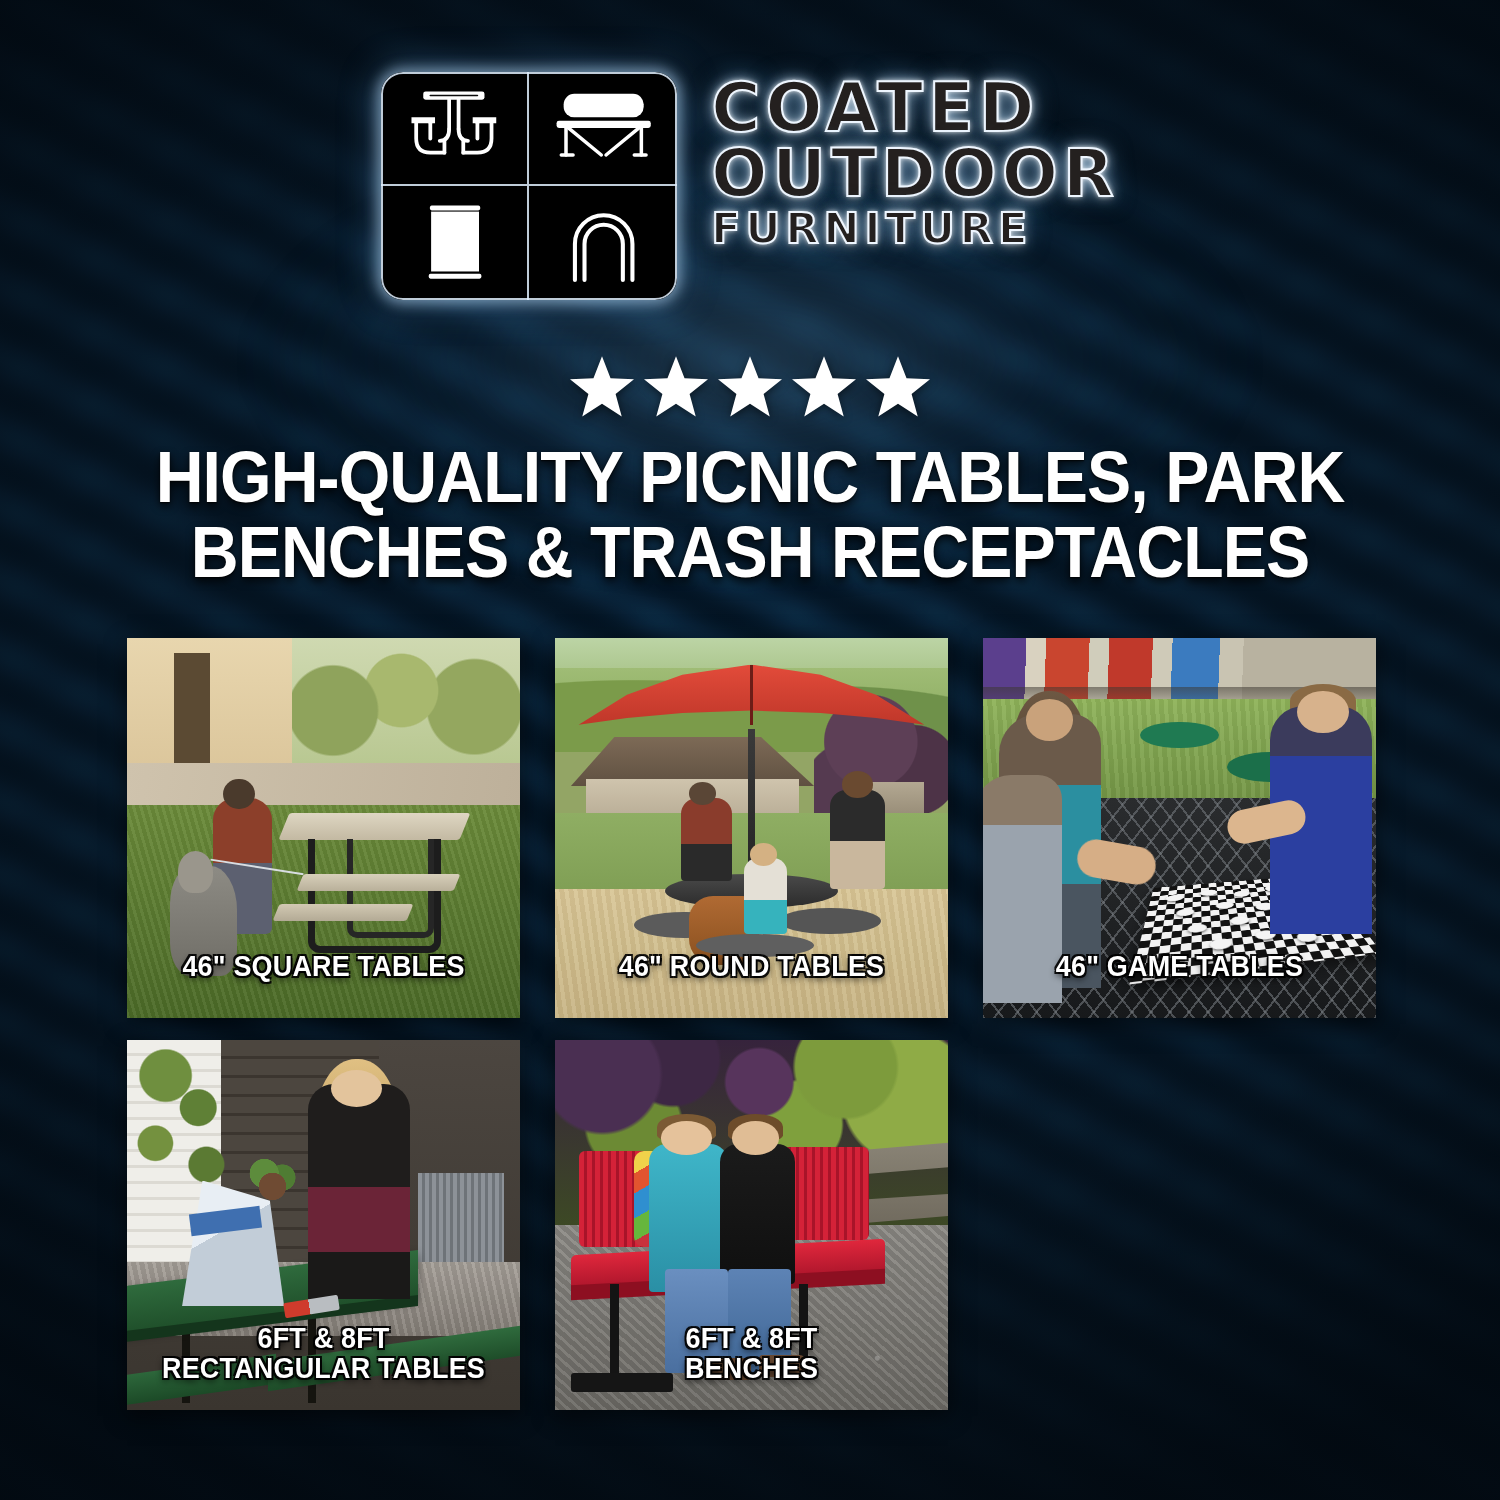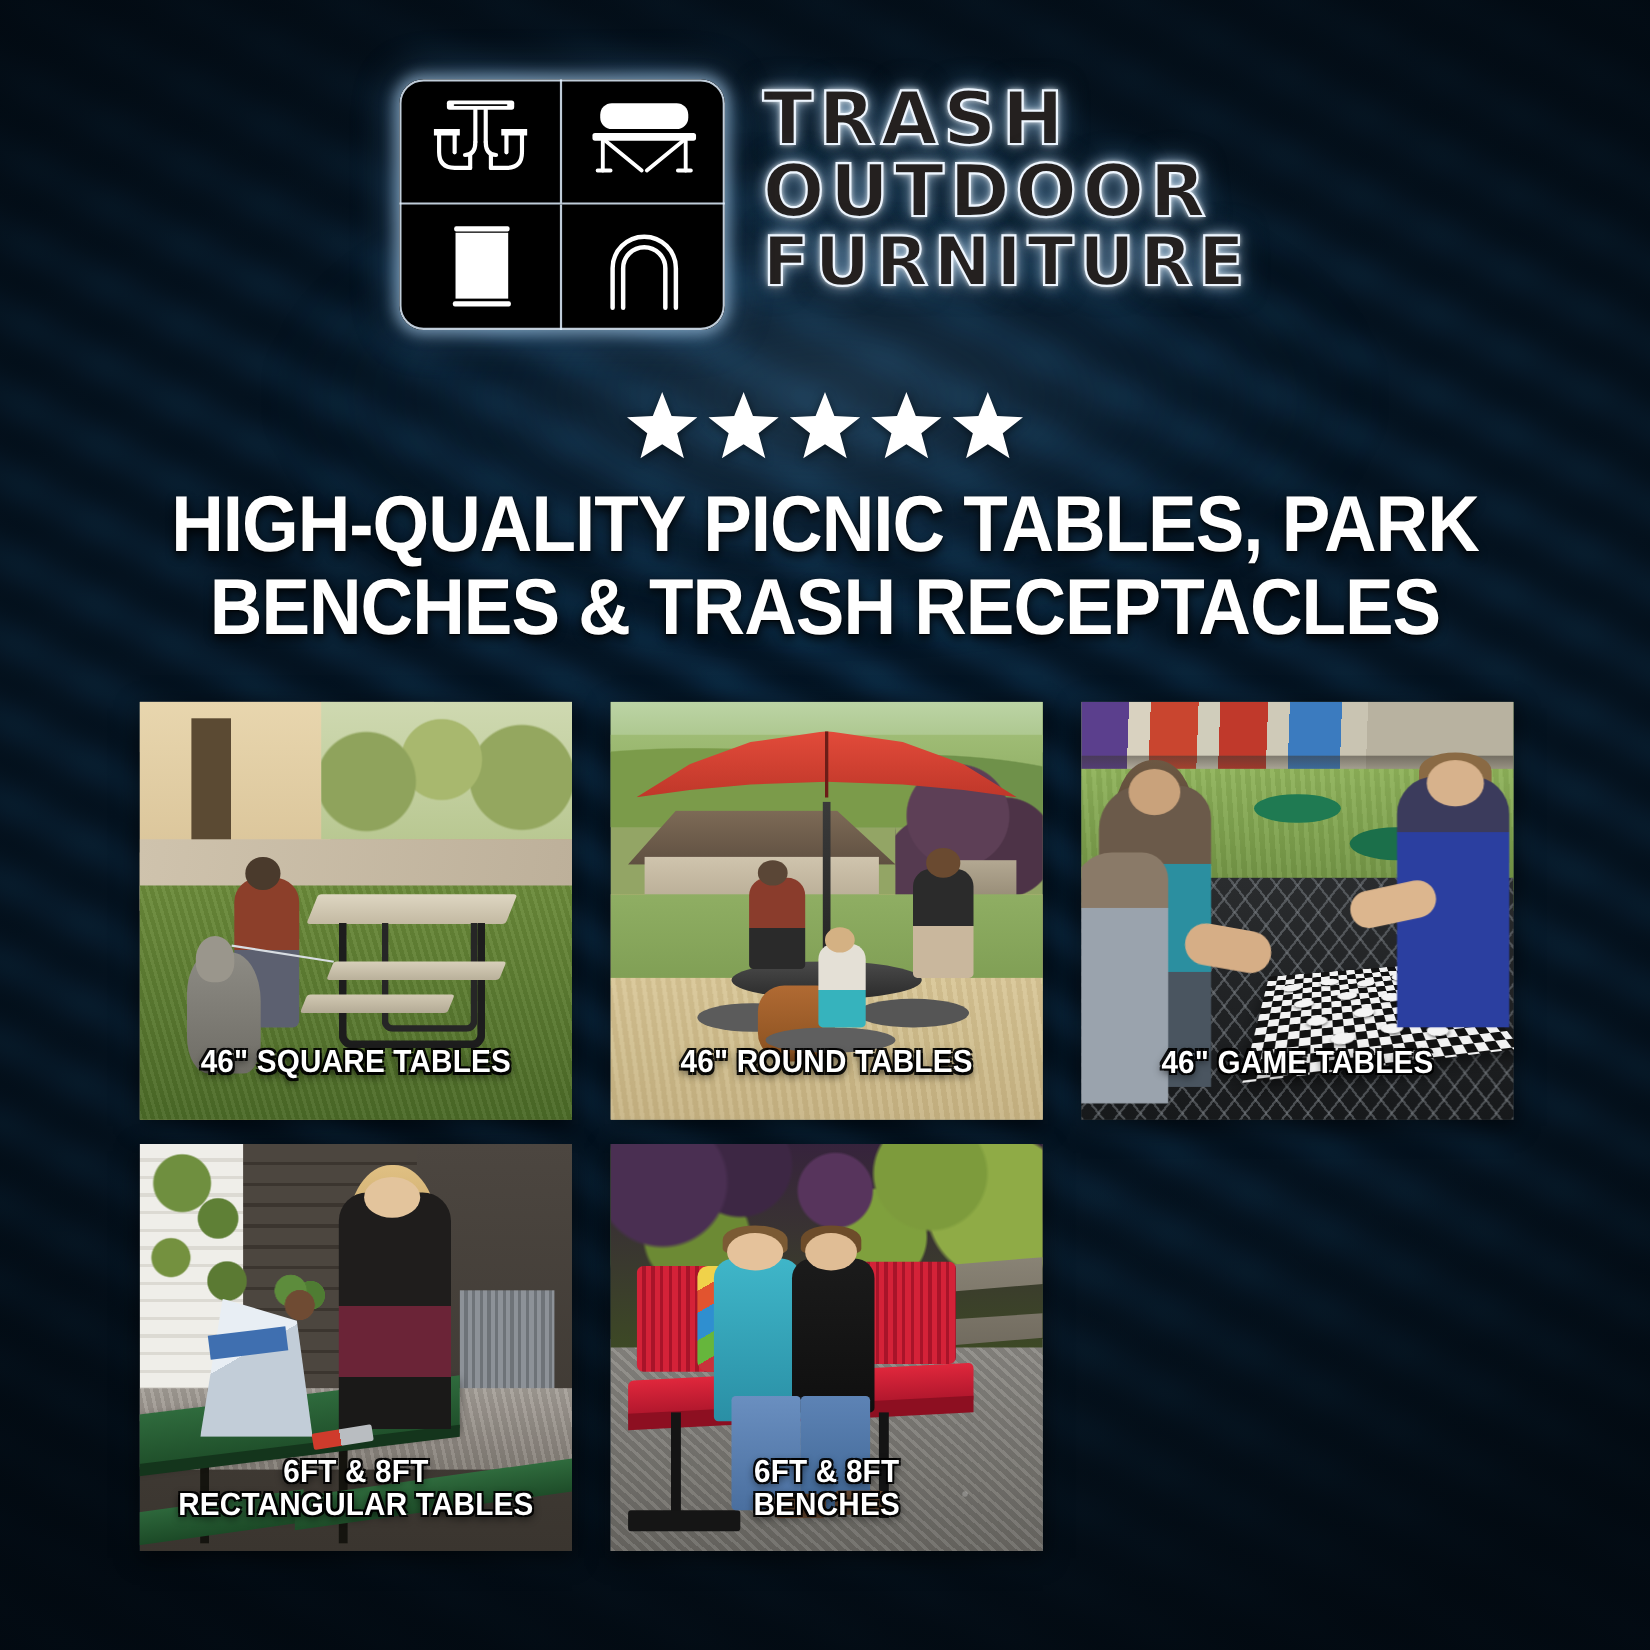--- a/index.html
+++ b/index.html
@@ -87,21 +87,21 @@
     letter-spacing:5px;
     color:#24201f;
     -webkit-text-stroke:2px #eef6ff;
     text-shadow:
        0 0 5px rgba(255,255,255,.95),
        0 0 13px rgba(205,232,255,.82),
        0 0 26px rgba(120,180,230,.55),
        0 3px 6px rgba(0,0,0,.75);
   }
   .logo-word.w2 { font-size:66px; }
-  .logo-word.w3 { font-size:62px; }
+  .logo-word.w3 { font-size:43px; }
 
   
   .stars {
     position:absolute; left:0; top:356px; width:1500px;
     display:flex; justify-content:center; gap:10px;
   }
   .stars svg { width:64px; height:62px; display:block;
     filter:drop-shadow(0 2px 4px rgba(0,0,0,.55)); }
 
   
@@ -514,21 +514,21 @@
         <div class="logo-cell">
           <svg viewBox="0 0 100 78" fill="none" stroke="#fff" stroke-width="3.4" stroke-linecap="round" stroke-linejoin="round">
             <path d="M26 70 V40 A24 24 0 0 1 74 40 V70"></path>
             <path d="M34 70 V40 A16 16 0 0 1 66 40 V70"></path>
           </svg>
         </div>
 
       </div>
 
       <div class="logo-words">
-        <div class="logo-word w1">TRASH</div>
+        <div class="logo-word w1">COATED</div>
         <div class="logo-word w2">OUTDOOR</div>
         <div class="logo-word w3">FURNITURE</div>
       </div>
 
     </div>
 
     <div class="stars" id="star-row">
         <svg viewBox="0 0 24 23">
           <path d="M12 0 L15.2 8.2 L24 8.6 L17.1 14.1 L19.4 22.6 L12 17.8 L4.6 22.6 L6.9 14.1 L0 8.6 L8.8 8.2 Z" fill="#ffffff"></path>
         </svg>

